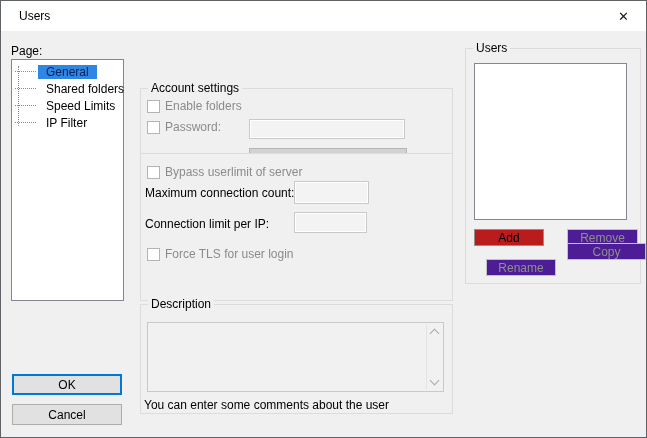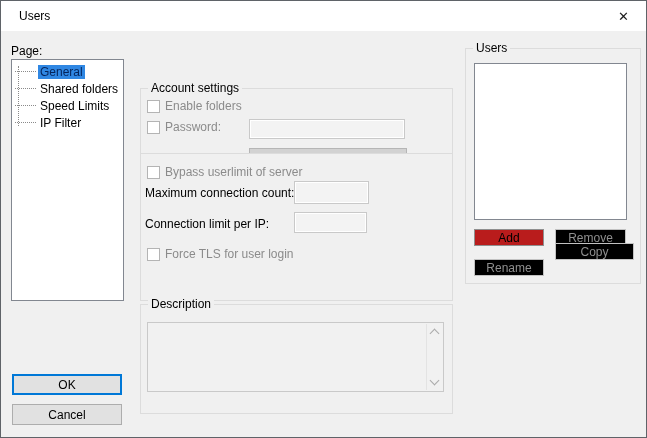--- a/index.html
+++ b/index.html
@@ -18,28 +18,28 @@
   
   .groupbox { position:absolute; border:1px solid #dcdcdc; background:#f0f0f0; }
   .groupbox > .caption { position:absolute; top:-8px; left:7px; background:#f0f0f0; padding:0 3px; color:#000; }
   
   .page-label { position:absolute; left:10px; top:43px; }
   .tree { position:absolute; left:10px; top:58px; width:113px; height:242px;
     background:#ffffff; border:1px solid #828790; padding-top:3px; }
   .tree-vline { position:absolute; left:6px; top:6px; height:60px; border-left:1px dotted #8a8a8a; }
   .tree-item { position:relative; display:flex; align-items:center; height:17px; padding-left:3px; }
   .tree-item .leader { width:21px; border-top:1px dotted #8a8a8a; margin-right:2px; flex:none; }
-  .tree-item .lbl { white-space:nowrap; padding:0 2px; }
+  .tree-item .lbl { white-space:nowrap; padding:0 8px; }
   .tree-item.selected .lbl { background:#2f87e3; color:#04245c; }
   
   .btn { position:absolute; display:flex; align-items:center; justify-content:center;
     background:#e1e1e1; border:1px solid #adadad; font-size:12px; color:#000; cursor:default; }
   .btn.focused { border:2px solid #0078d7; }
   .btn.raised { background:#b91c1c; border:1px solid #8f8f8f; }
-  .btn.disabled { background:#000000; border:1px solid #c2c2c2; color:#8f8f8f; }
+  .btn.disabled { background:#4c1d95; border:1px solid #c2c2c2; color:#8f8f8f;margin-left:12px; }
   
   .checkbox-row { position:absolute; display:flex; align-items:center; }
   .checkbox { width:13px; height:13px; background:#fff; border:1px solid #b4b4b4; margin-right:5px; flex:none; }
   .lbl-disabled { color:#8b8b8b; }
   .lbl-black { color:#000; position:absolute; }
   .edit { position:absolute; background:#f3f3f3; border:1px solid #c9c9c9; box-shadow:inset 0 0 0 1px #fff; }
   .combo { position:absolute; background:#d2d2d2; border:1px solid #b5b5b5; }
   .combo .chev { position:absolute; right:8px; top:4px; width:7px; height:7px;
     border-right:1px solid #8f8f8f; border-bottom:1px solid #8f8f8f; transform:rotate(45deg); }
   .textarea { position:absolute; background:#f1f1f1; border:1px solid #c9c9c9; }
@@ -120,20 +120,21 @@
 
   <div class="groupbox" style="left:139px; top:303px; width:313px; height:110px;">
     <span class="caption">Description</span>
     <div class="textarea" style="left:6px; top:17px; width:297px; height:70px;">
       <span></span>
       <div class="vscroll">
         <span class="arrow up"></span>
         <span class="arrow down"></span>
       </div>
     </div>
+    <span class="hint" style="left:3px; top:93px;">You can enter some comments about the user</span>
   </div>
 
   <div class="groupbox" style="left:464px; top:47px; width:176px; height:236px;">
     <span class="caption">Users</span>
     <div class="listbox" style="left:8px; top:14px; width:153px; height:157px;"></div>
     <button class="btn raised" style="left:8px; top:180px; width:70px; height:17px;">Add</button>
     <button class="btn disabled" style="left:89px; top:180px; width:71px; height:17px;">Remove</button>
     <button class="btn disabled" style="left:8px; top:210px; width:70px; height:17px;">Rename</button>
     <button class="btn disabled" style="left:89px; top:194px; width:79px; height:17px;">Copy</button>
   </div>

